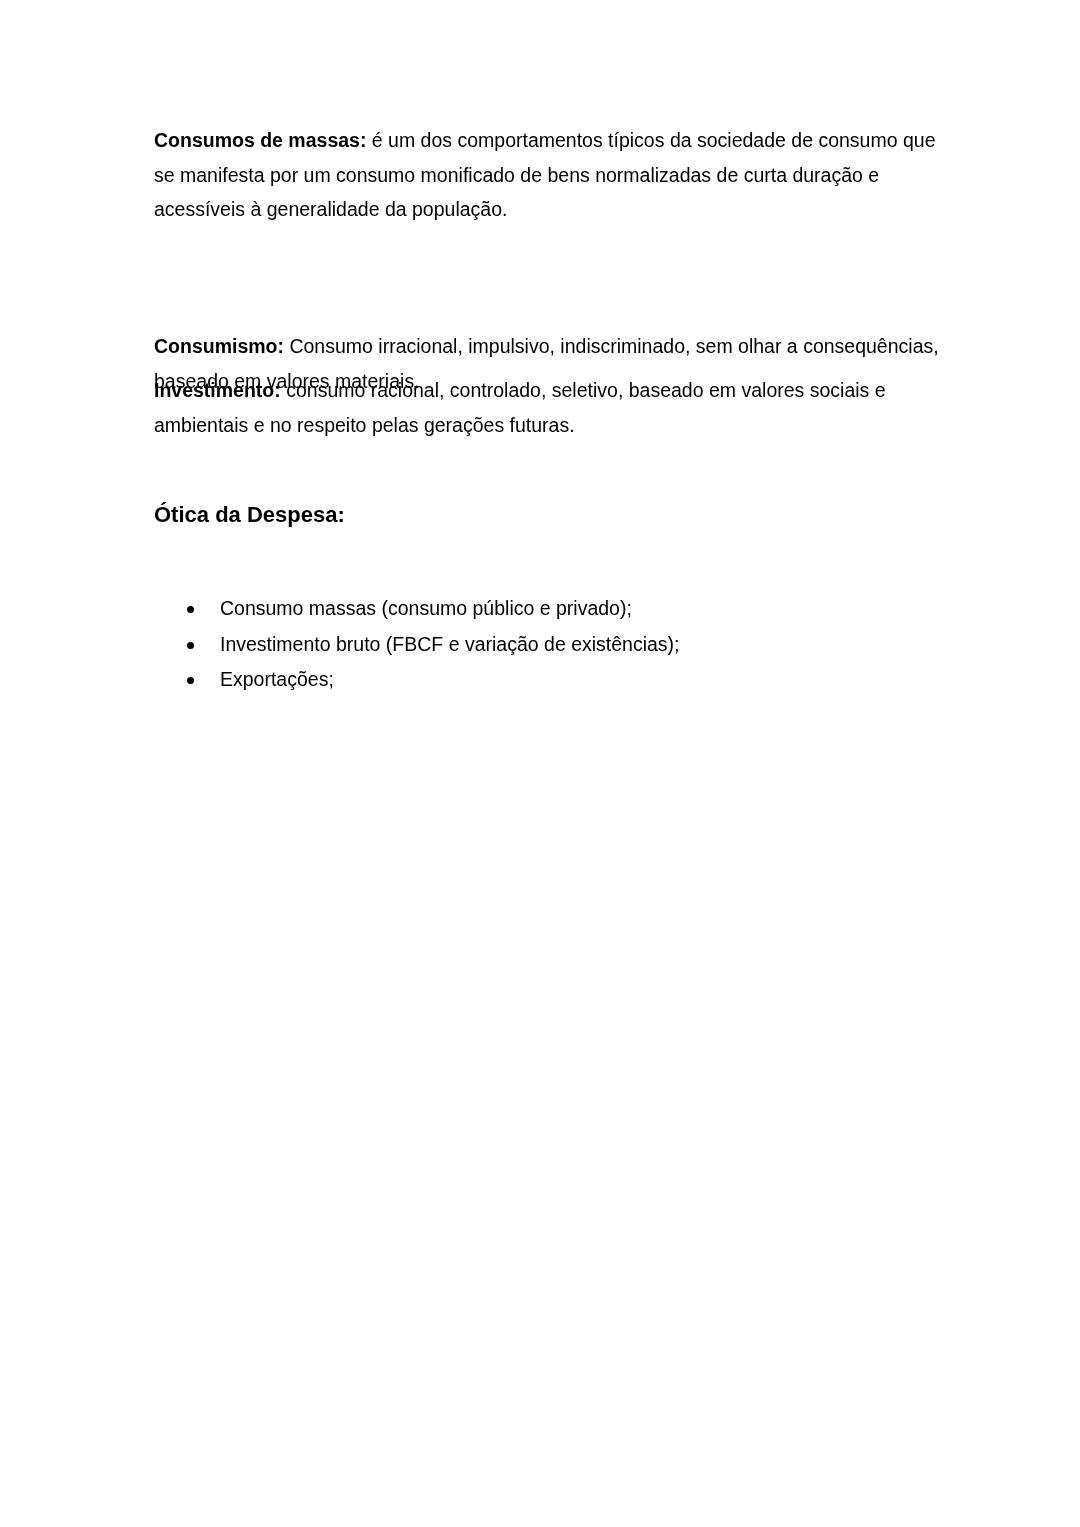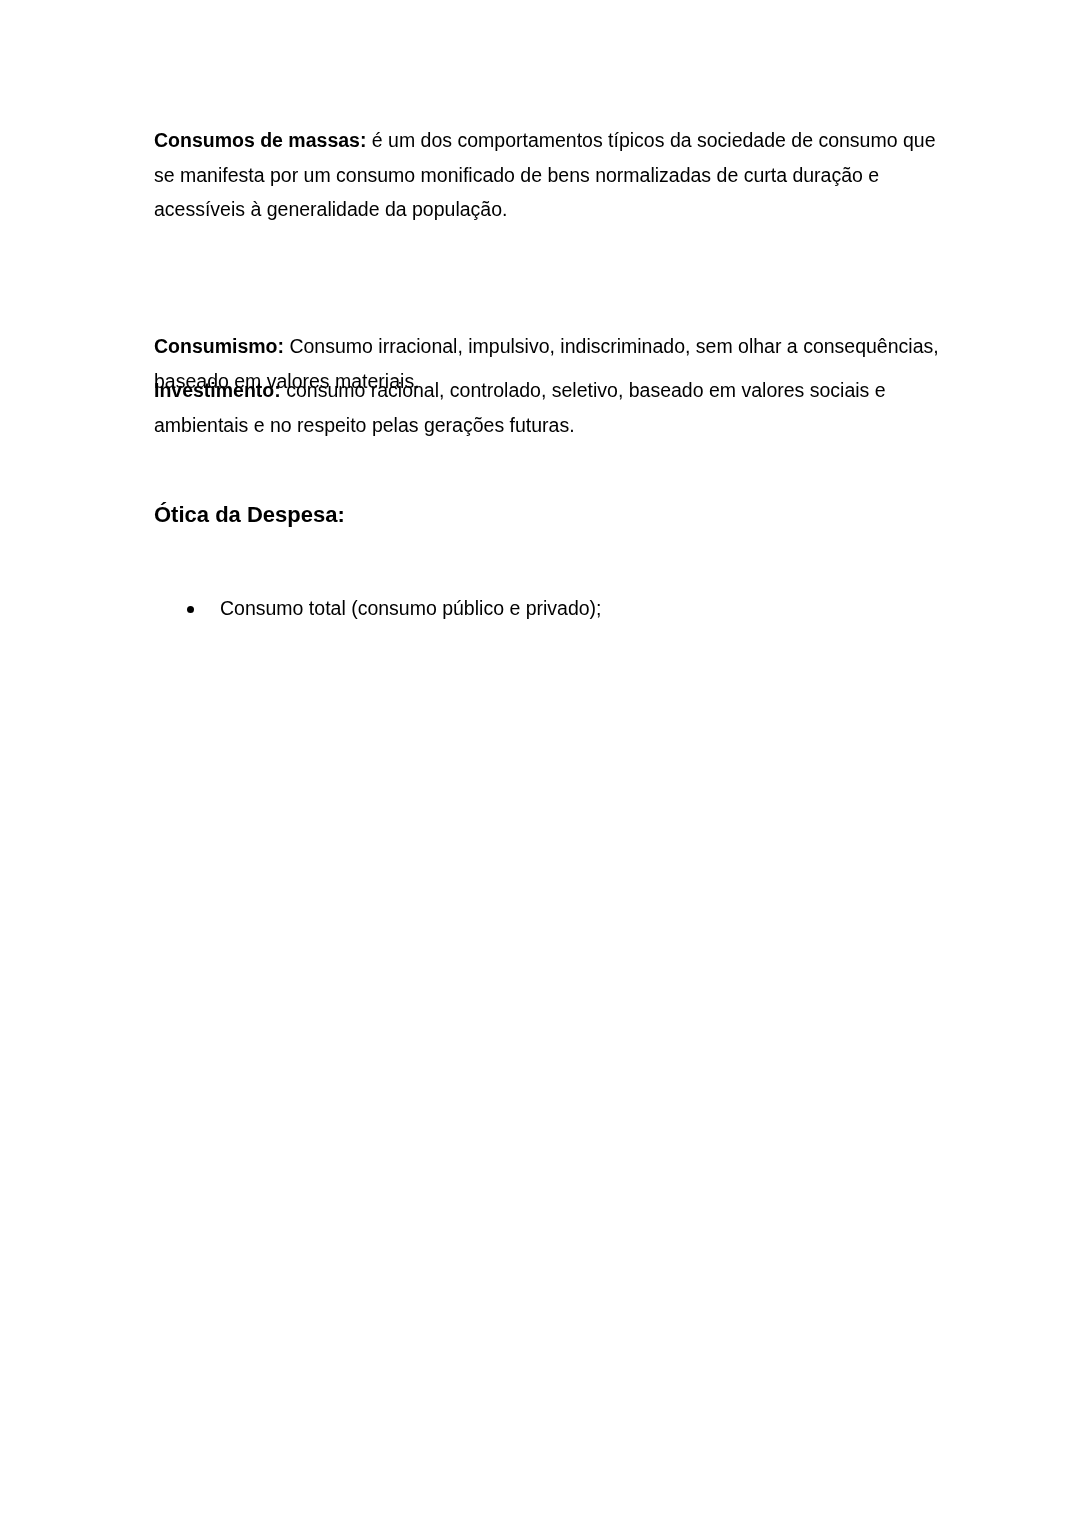--- a/index.html
+++ b/index.html
@@ -79,17 +79,25 @@
 
   <p class="para" id="p2"><b>Consumismo:</b><span> Consumo irracional, impulsivo, indiscriminado, sem olhar a consequências, baseado em valores materiais.</span></p>
 
   <p class="para" id="p3"><b>Investimento:</b><span> consumo racional, controlado, seletivo, baseado em valores sociais e ambientais e no respeito pelas gerações futuras.</span></p>
 
   <h2 class="heading">Ótica da Despesa:</h2>
 
   <ul class="list">
     <li>
       <span class="bullet"></span>
-      <span>Consumo total (consumo público e privado);</span>
+      <span>Consumo massas (consumo público e privado);</span>
+    </li>
+    <li>
+      <span class="bullet"></span>
+      <span>Investimento bruto (FBCF e variação de existências);</span>
+    </li>
+    <li>
+      <span class="bullet"></span>
+      <span>Exportações;</span>
     </li>
   </ul>
 
 </div>
 
 </body></html>

